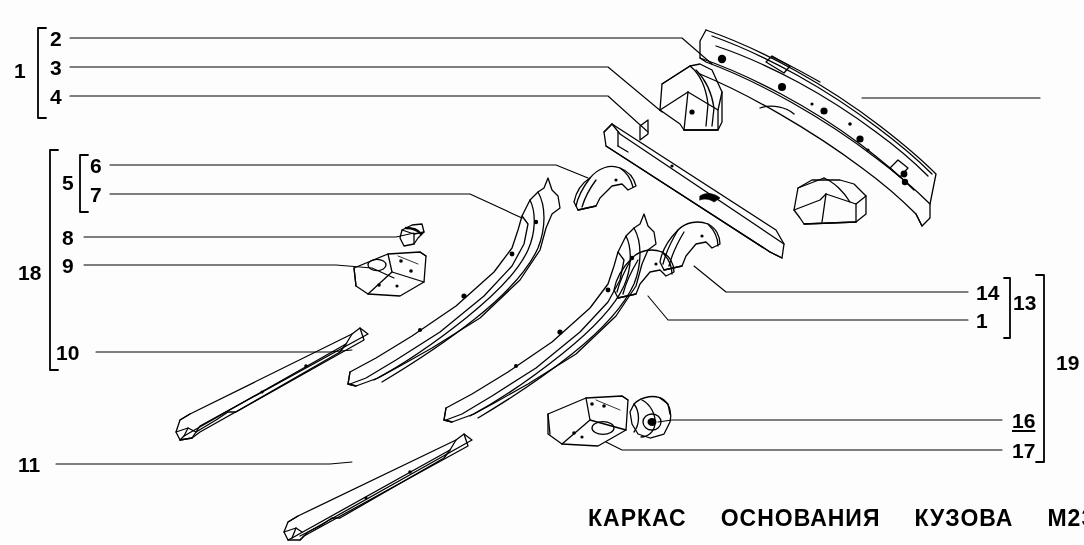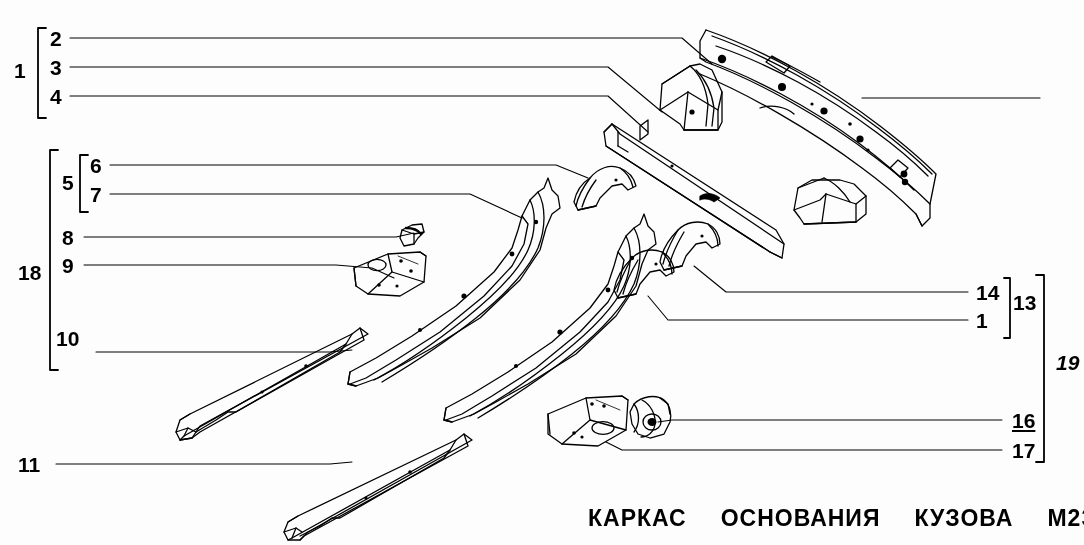--- a/index.html
+++ b/index.html
@@ -334,29 +334,29 @@
 
   <div class="num" style="left:14px;  top:60px;">1</div>
   <div class="num" style="left:50px;  top:28px;">2</div>
   <div class="num" style="left:50px;  top:57px;">3</div>
   <div class="num" style="left:50px;  top:86px;">4</div>
   <div class="num" style="left:62px;  top:172px;">5</div>
   <div class="num" style="left:90px;  top:155px;">6</div>
   <div class="num" style="left:90px;  top:184px;">7</div>
   <div class="num" style="left:62px;  top:227px;">8</div>
   <div class="num" style="left:62px;  top:255px;">9</div>
-  <div class="num" style="left:56px;  top:328px;">10</div>
+  <div class="num" style="left:56px;  top:342px;">10</div>
   <div class="num" style="left:18px;  top:454px;text-align:center;">11</div>
   <div class="num" style="left:18px;  top:262px;text-align:center;">18</div>
 
   <div class="num" style="left:1050px; top:88px;margin-left:45px;">12</div>
   <div class="num" style="left:1013px; top:292px;">13</div>
   <div class="num" style="left:976px;  top:282px;">14</div>
   <div class="num" style="left:976px;  top:310px;">1</div>
   <div class="num" style="left:1012px; top:410px;text-decoration:underline;">16</div>
   <div class="num" style="left:1012px; top:440px;">17</div>
-  <div class="num" style="left:1056px; top:352px;font-style:italic;">19</div>
+  <div class="num" style="left:1056px; top:352px;">19</div>
 
   <div id="title">
     <span class="w">КАРКАС</span><span class="w">ОСНОВАНИЯ</span><span class="w">КУЗОВА</span><span class="w">M235</span>
   </div>
 
 </div>
 
 </body></html>

